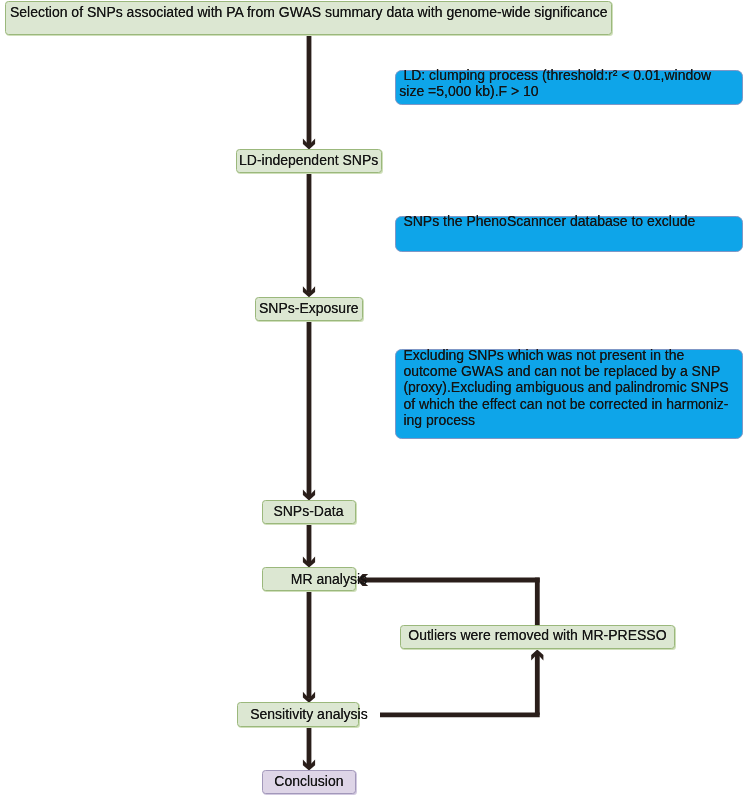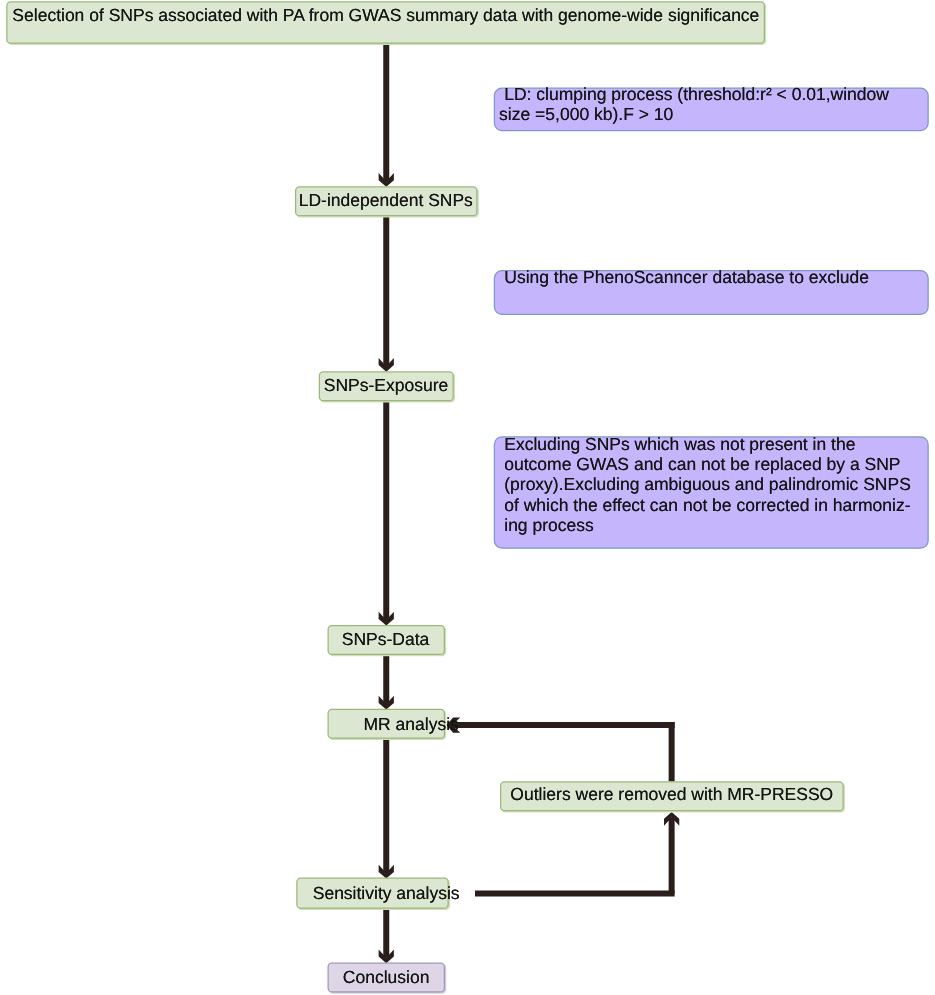--- a/index.html
+++ b/index.html
@@ -10,21 +10,21 @@
   #connectors{position:absolute;left:0;top:0;}
 
   .node{position:absolute;box-sizing:border-box;border-radius:3.5px;
         border:1px solid #9bb87c;background:#dce7d2;
         box-shadow:1.0px 1.0px 0 0 #cfdfba;
         z-index:3;}
   .node.purple{border-color:#a298ba;background:#ded5e7;
         box-shadow:1.0px 1.0px 0 0 #d2c9e0;}
 
   .note{position:absolute;box-sizing:border-box;border-radius:6.5px;
-        border:1px solid #7f97c6;background:#c4b5fd;
+        border:1px solid #7f97c6;background:#0ea5e9;
         z-index:3;}
 
   .ln{position:absolute;white-space:nowrap;
       font-family:"Liberation Sans",sans-serif;font-size:14px;
       line-height:16.4px;color:#141414;
       text-shadow:0 0 0.45px rgba(20,20,20,0.85);}
 </style>
 </head>
 <body>
 
@@ -82,21 +82,21 @@
   <div class="node purple" style="left:262.1px;top:770.1px;width:93.5px;height:24.3px;">
     <span class="ln" style="left:11.2px;top:1.9px;">Conclusion</span>
   </div>
 
   <div class="note" style="left:395.3px;top:69.6px;width:348.0px;height:35.4px;">
     <span class="ln" style="left:7.1px;top:-3.6px;">LD: clumping process (threshold:r² &lt; 0.01,window</span>
     <span class="ln" style="left:3px;top:12.6px;">size =5,000 kb).F &gt; 10</span>
   </div>
 
   <div class="note" style="left:395.3px;top:215.8px;width:348.0px;height:36.2px;">
-    <span class="ln" style="left:7.1px;top:-3.6px;">Using the PhenoScanncer database to exclude</span>
+    <span class="ln" style="left:7.1px;top:-3.6px;">SNPs the PhenoScanncer database to exclude</span>
   </div>
 
   <div class="note" style="left:395.3px;top:348.8px;width:348.0px;height:90.2px;">
     <span class="ln" style="left:7.1px;top:-3.2px;">Excluding SNPs which was not present in the</span>
     <span class="ln" style="left:7.1px;top:13.2px;">outcome GWAS and can not be replaced by a SNP</span>
     <span class="ln" style="left:7.1px;top:29.7px;">(proxy).Excluding ambiguous and palindromic SNPS</span>
     <span class="ln" style="left:7.1px;top:46.1px;">of which the effect can not be corrected in harmoniz-</span>
     <span class="ln" style="left:7.1px;top:62.4px;">ing process</span>
   </div>
 

